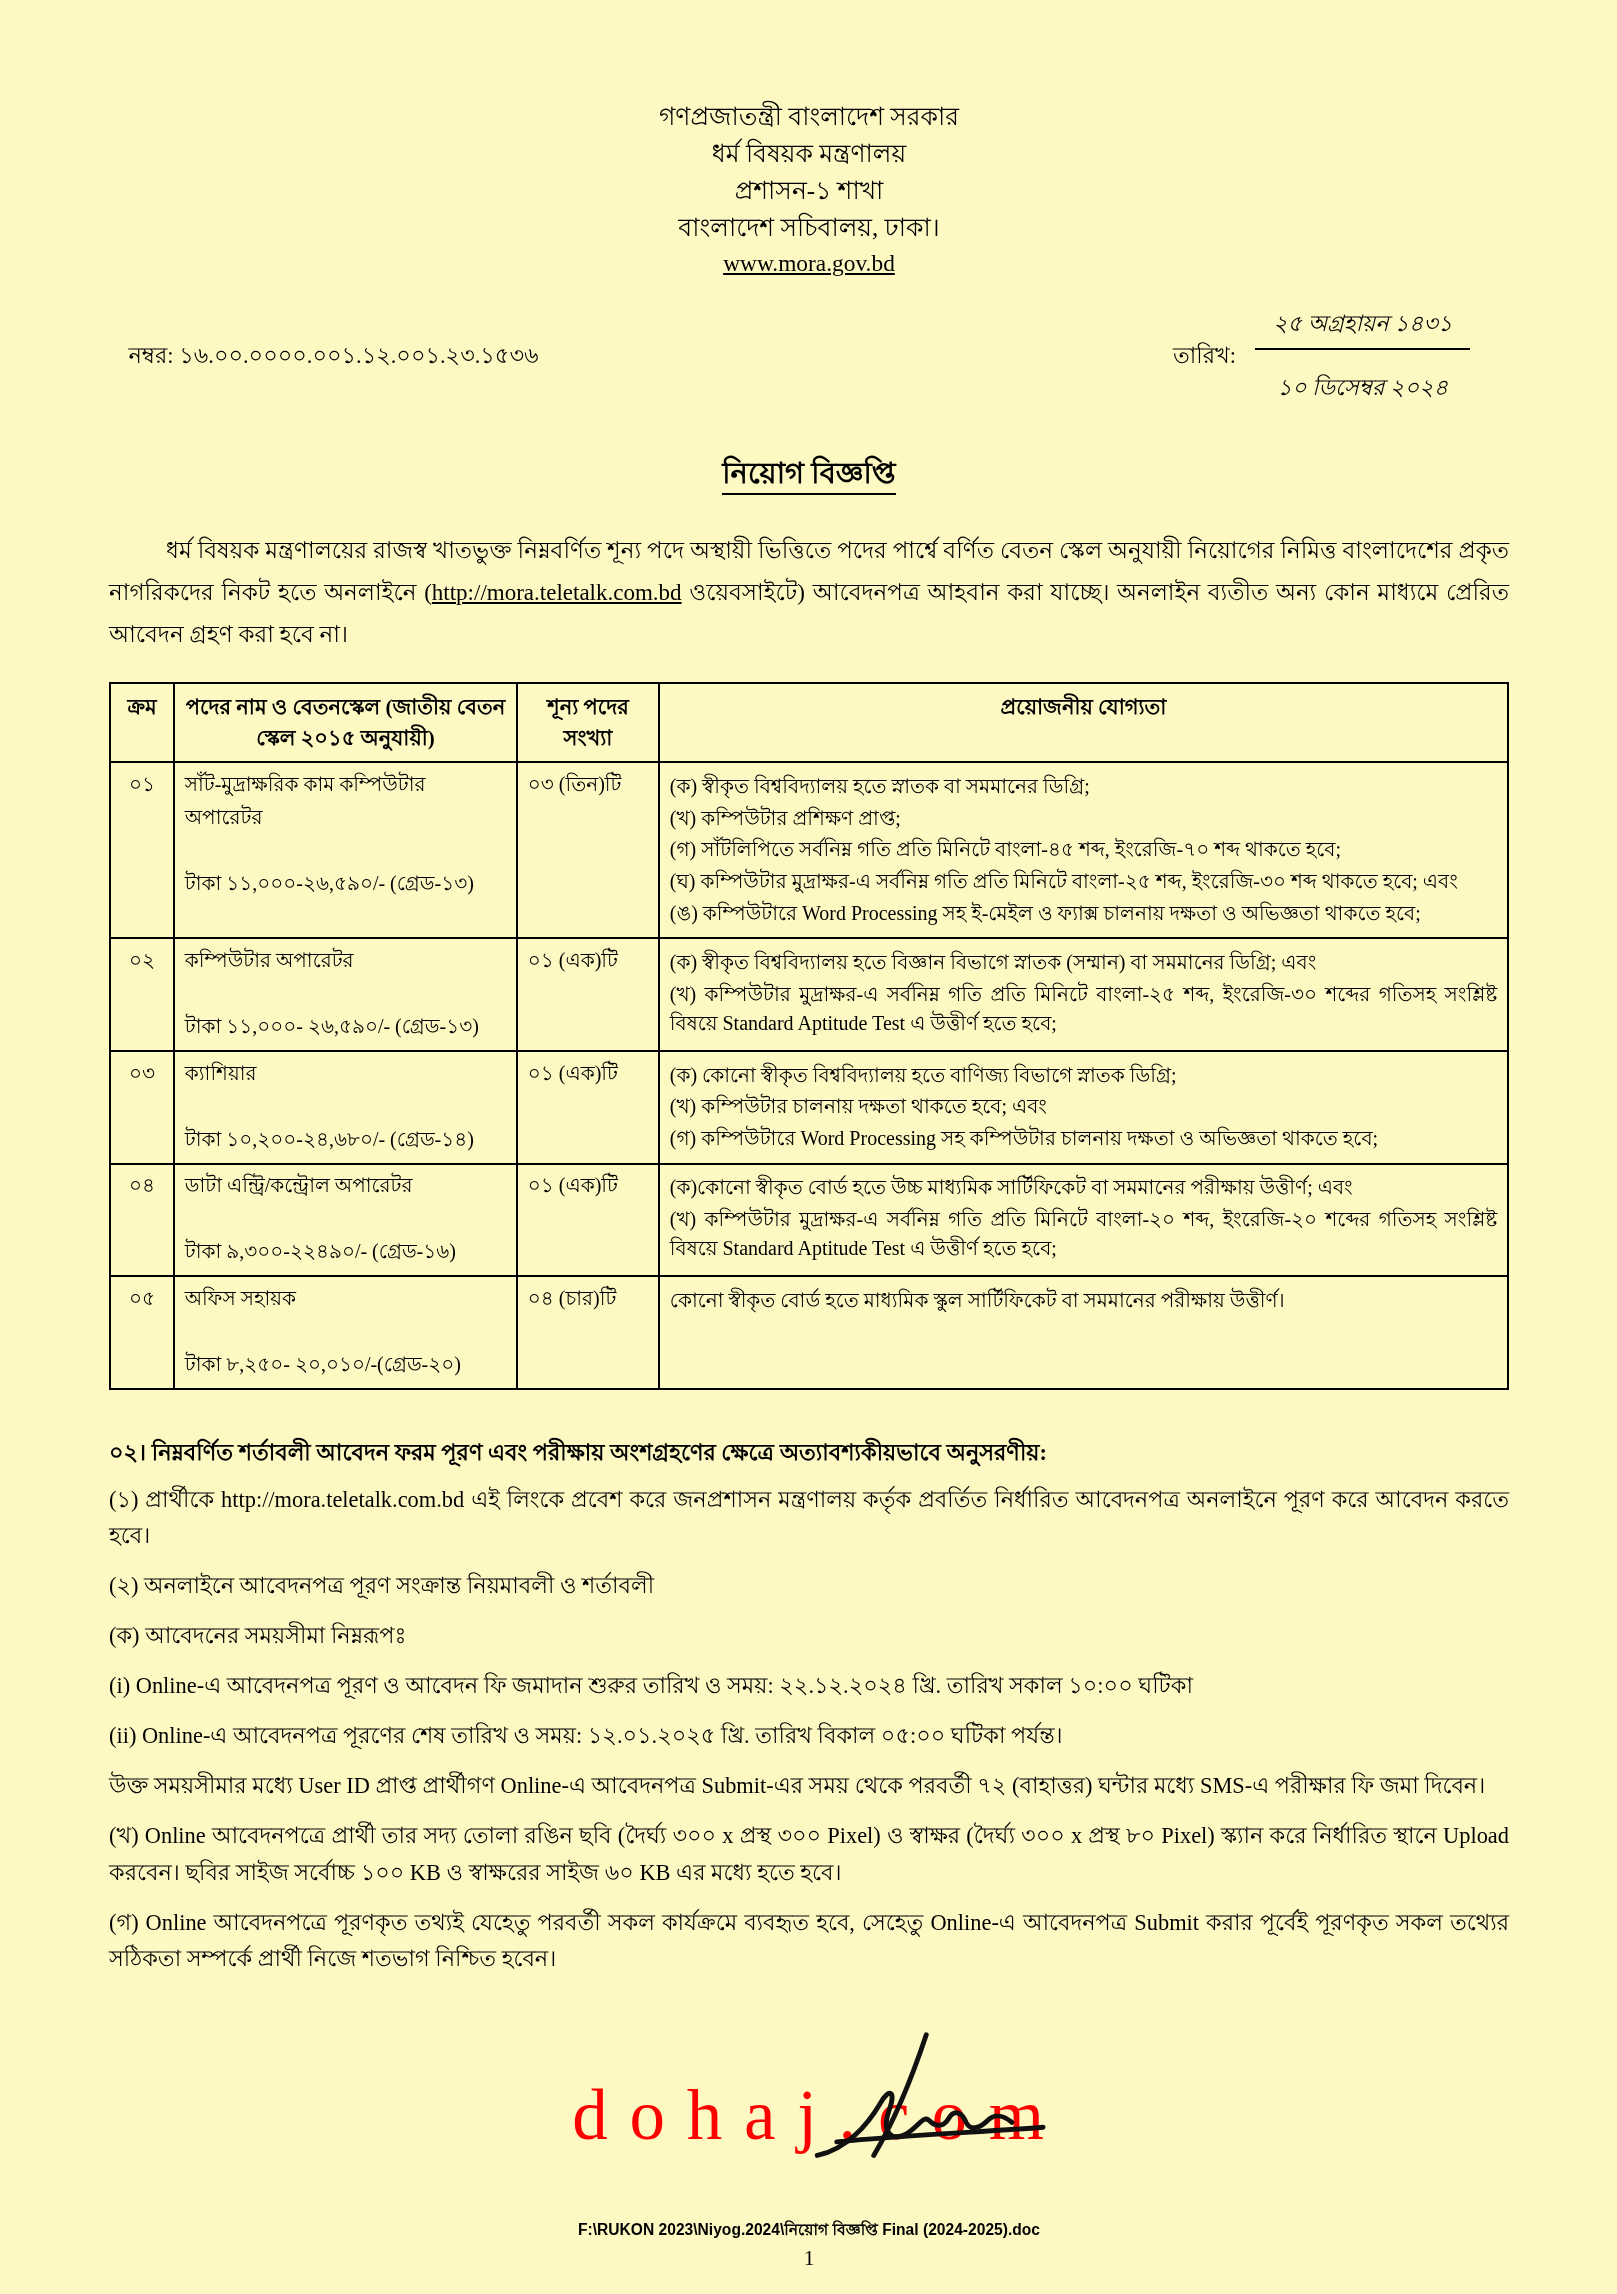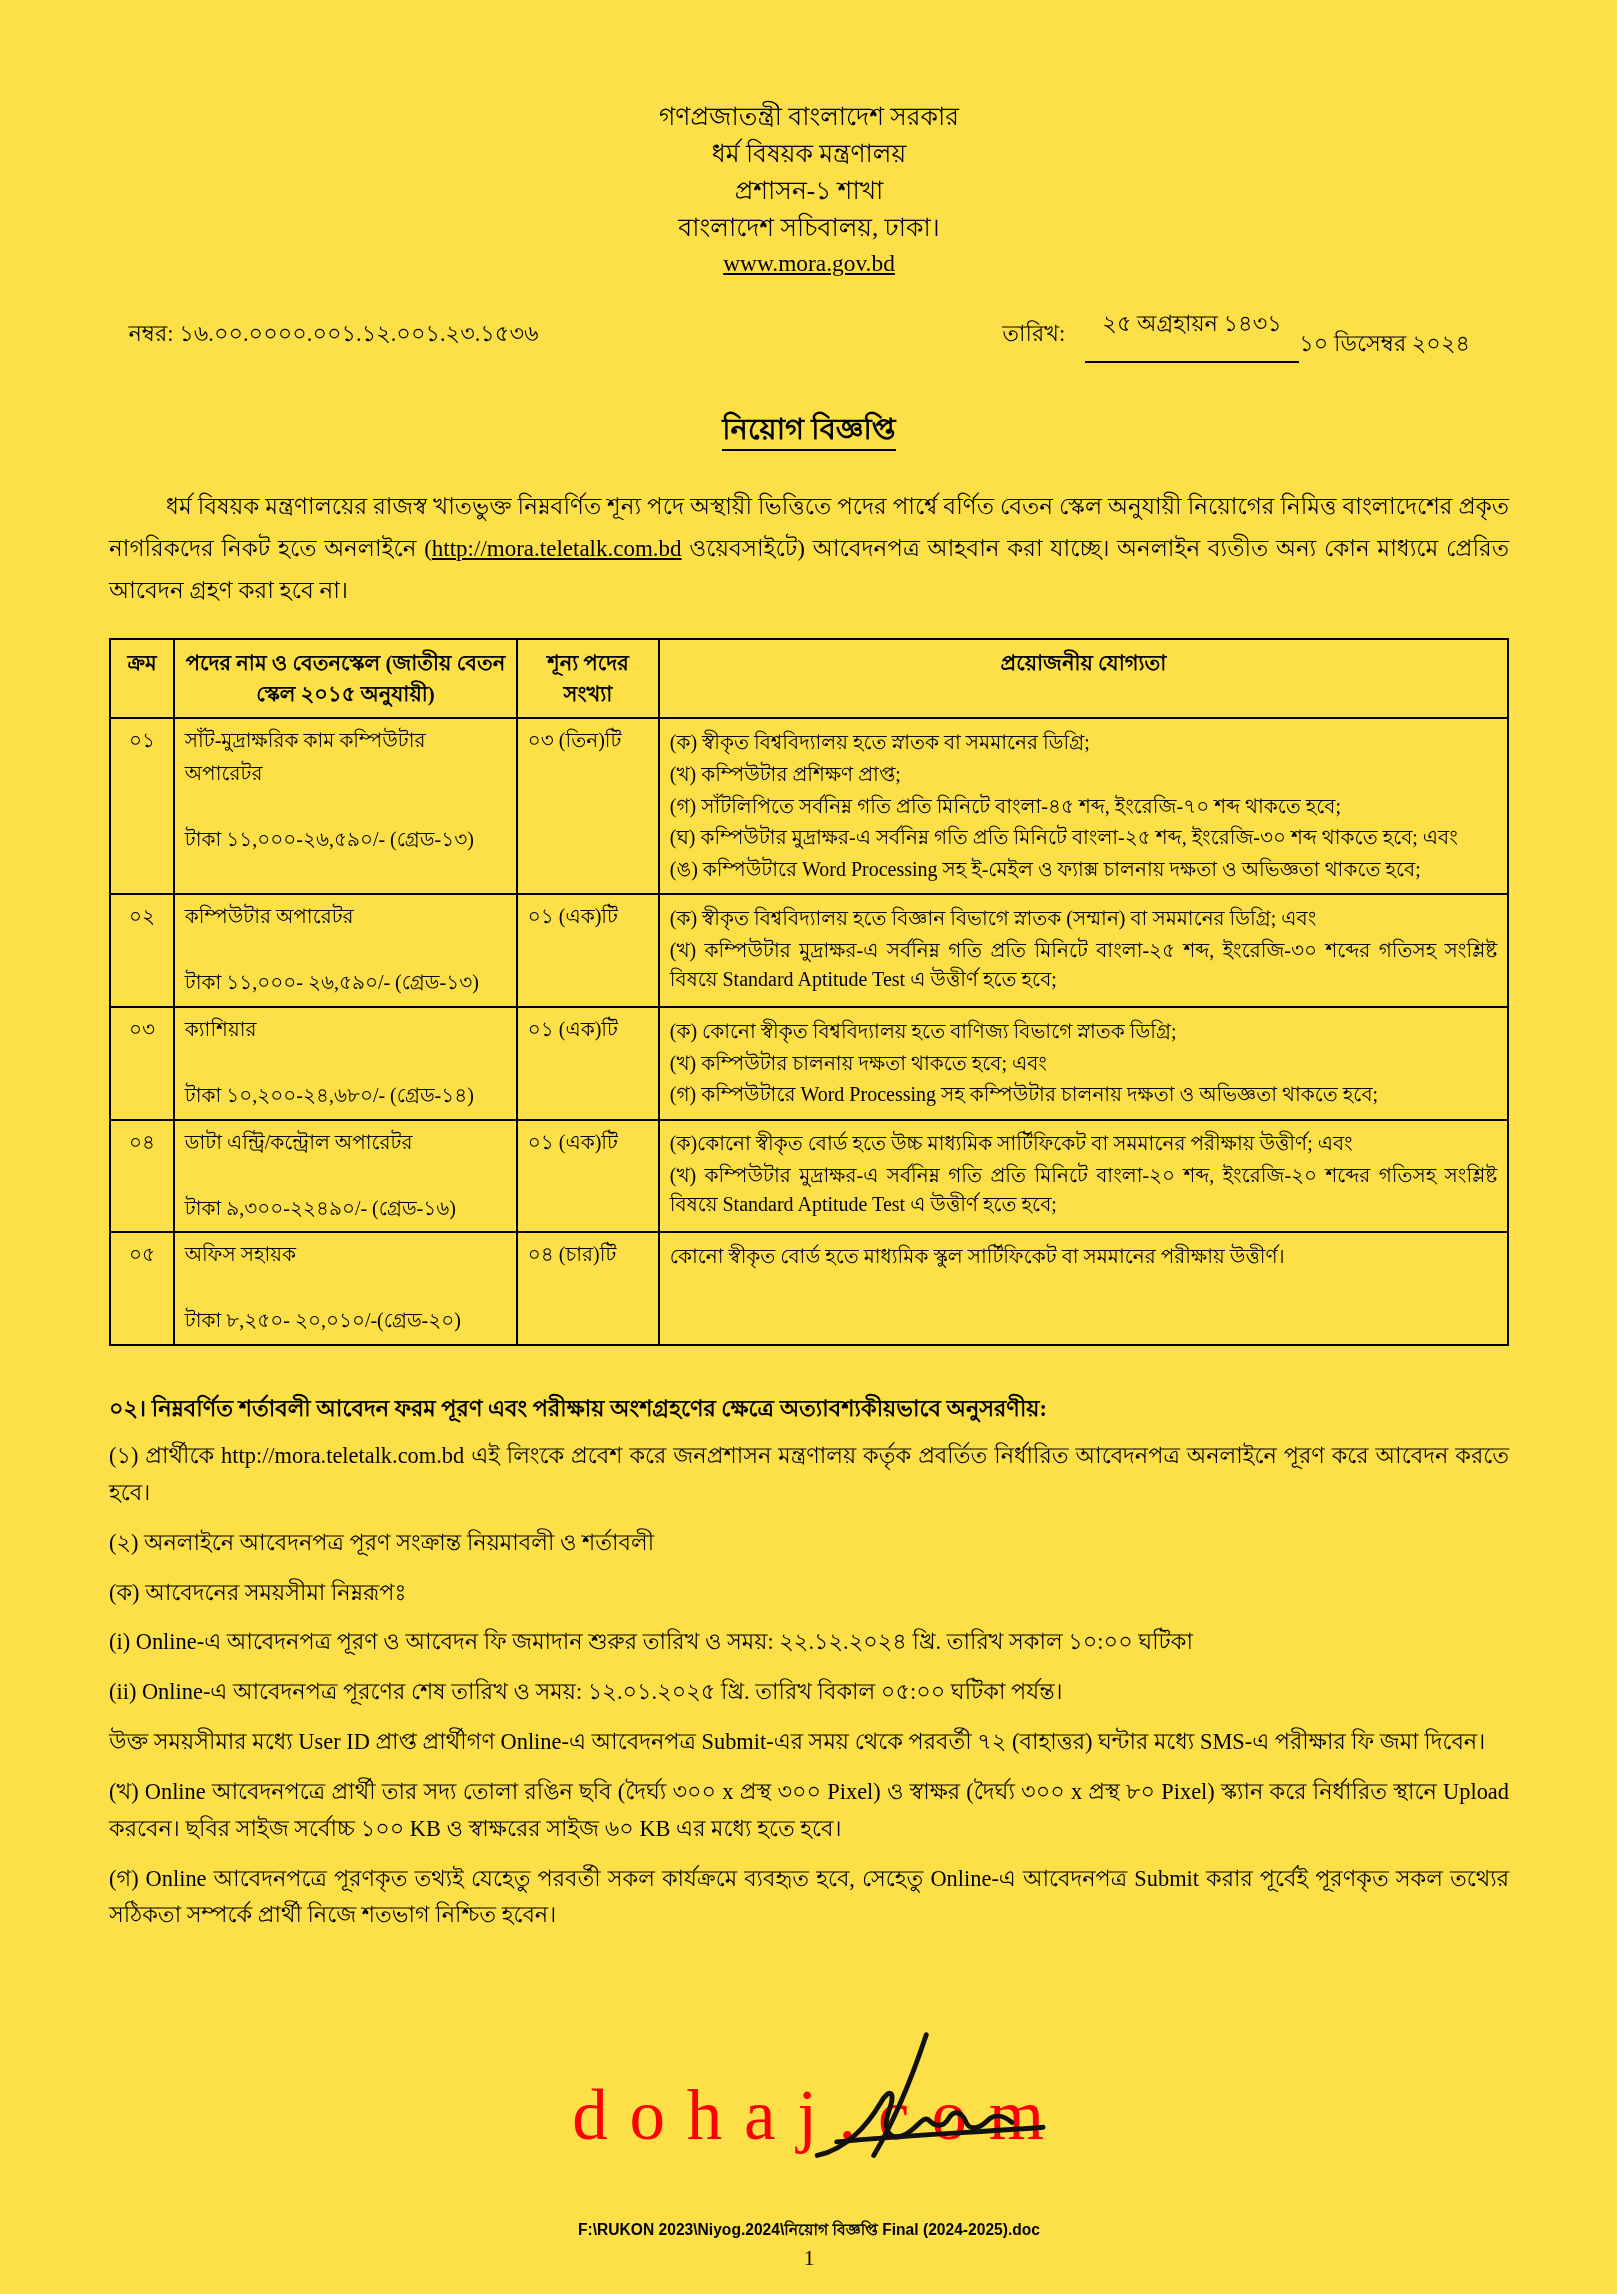--- a/index.html
+++ b/index.html
@@ -1,33 +1,33 @@
 <!DOCTYPE html>
 <html><head>
 <meta charset="utf-8">
 <style>
   html,body { margin:0; padding:0; background:#e8e8e8; }
   .page {
     position:relative; width:1618px; height:2295px; margin:0 auto;
-    background:#fde047; color:#000;
+    background:#fef9c3; color:#000;
     font-family:"Liberation Serif","DejaVu Serif",serif;
     overflow:hidden;
   }
   .content { padding:98px 109px 0 109px; }
 
   
   .org-block { text-align:center; }
   .org-line { font-size:25px; line-height:37px; }
   .website { display:inline-block; margin-top:3.9px; font-size:23.4px; text-decoration:underline; color:#000; }
 
   
   .ref-row { display:flex; justify-content:space-between; align-items:center; margin-top:29px; font-size:22.4px; }
   .memo { padding-left:19.5px; }
   .date-wrap { display:flex; align-items:center; gap:19.5px; margin-right:39px; }
-  .date-frac { display:inline-flex; flex-direction:row; text-align:center; }
+  .date-frac { display:inline-flex; flex-direction:column; text-align:center;font-style:italic; }
   .date-top { border-bottom:2px solid #000; padding:0 17.6px 4.9px 17.6px; }
   .date-bottom { padding-top:20px; }
 
   
   .doc-title { text-align:center; margin-top:43px; font-size:29px; font-weight:bold; }
   .doc-title span { border-bottom:2.9px solid #000; padding-bottom:3.9px; }
 
   
   .intro { margin-top:31px; font-size:23px; line-height:1.82; text-align:justify; text-indent:57px; }
   .intro .url { text-decoration:underline; }

